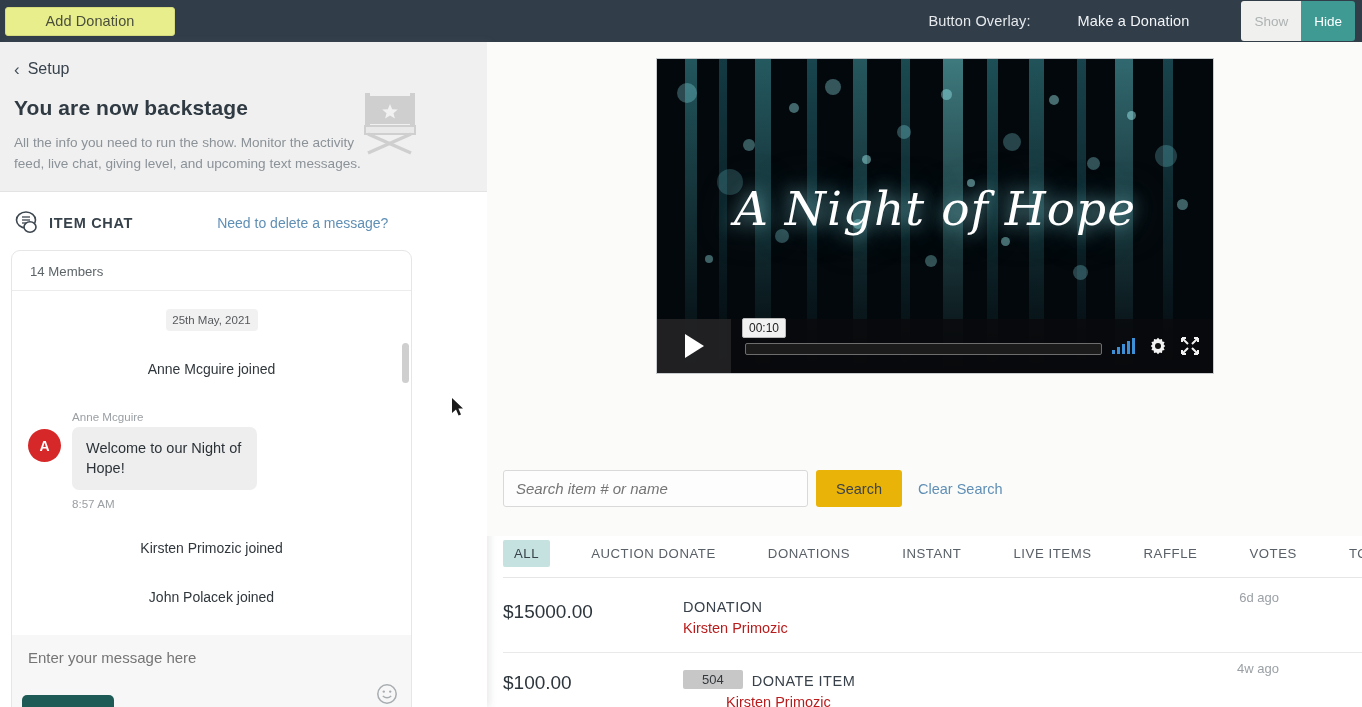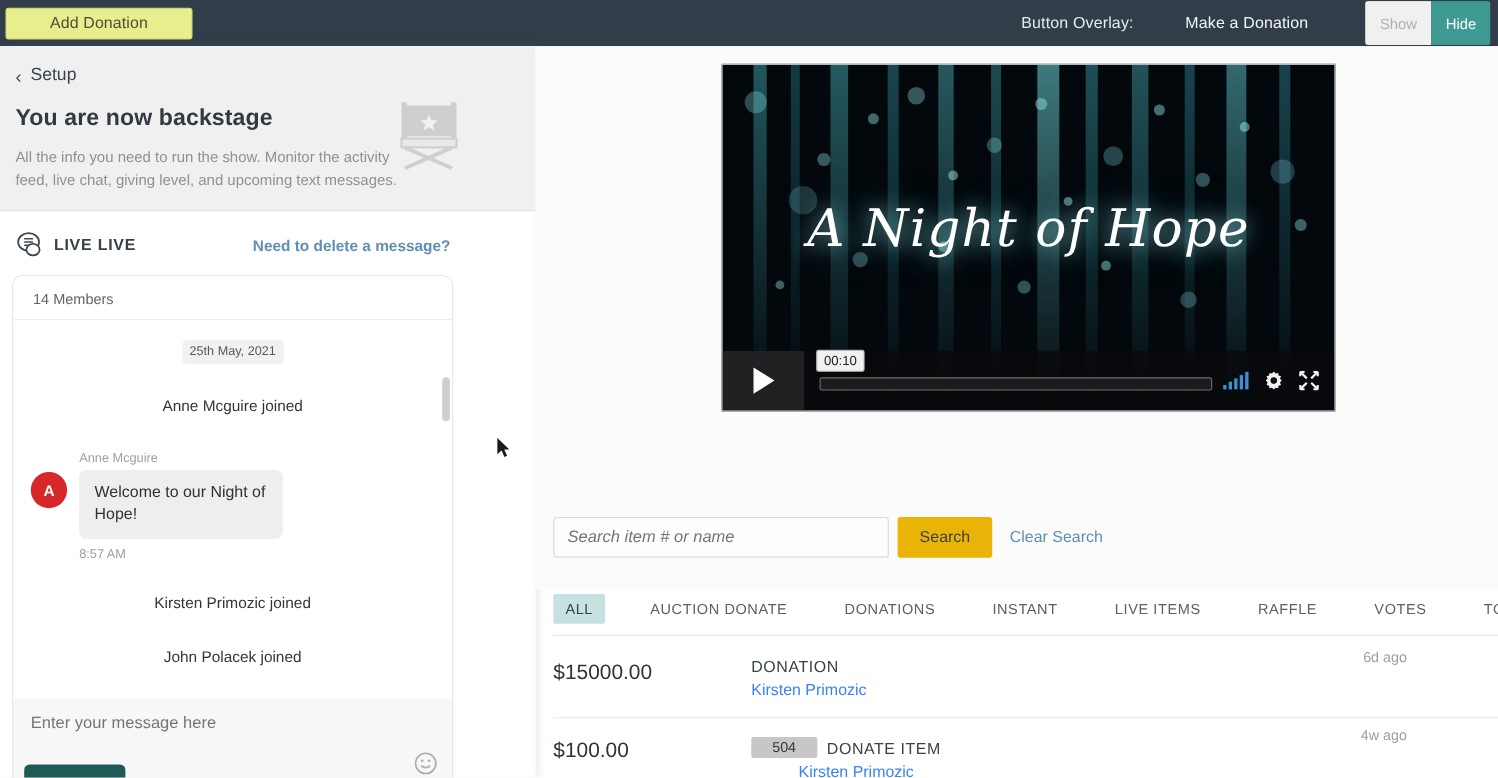--- a/index.html
+++ b/index.html
@@ -71,21 +71,21 @@
 
   
   .chat-head {
     display: flex; align-items: center; padding: 18px 14px 8px 14px;
   }
   .chat-bubble-icon { width: 26px; height: 26px; margin-right: 9px; }
   .live-chat-label {
     font-size: 14.5px; font-weight: bold; color: #37424b; letter-spacing: .7px;
   }
   .delete-msg-link {
-    margin-left: 106px; color: #5f8fb5; font-size: 14px; cursor: pointer; font-weight: bold;
+    margin-left: 84px; color: #5f8fb5; font-size: 14px; cursor: pointer;
   }
   .chat-card {
     margin: 6px 75px 0 11px; height: 450px;
     border: 1px solid #e6e6e6; border-radius: 9px 9px 0 0;
     background: #fff; position: relative; overflow: hidden;
   }
   .members-row {
     padding: 13px 0 11px 18px; font-size: 13.2px; color: #5d6569;
     border-bottom: 1px solid #ececec;
   }
@@ -226,21 +226,21 @@
   .txn-mid { flex: 1; }
   .txn-type-line { display: flex; align-items: flex-end; gap: 9px; }
   .item-badge {
     background: #c7c7c7; color: #34393d; font-size: 13px;
     padding: 2px 19px; border-radius: 2px;
   }
   .txn-type {
     font-size: 14.5px; color: #39414a; letter-spacing: .5px;
   }
   .txn-person {
-    margin-top: 5px; font-size: 14.5px; color: #3b82f6; cursor: pointer;
+    margin-top: 5px; font-size: 14.5px; color: #b91c1c; cursor: pointer;
   }
   .txn-person.indent { margin-left: 43px; }
   .txn-ago {
     position: absolute; right: 83px; top: 8px;
     font-size: 13px; color: #9aa0a5;
   }
 
   .cursor { position: absolute; left: 452px; top: 398px; width: 14px; height: 20px; }
 </style>
 </head>
@@ -285,21 +285,21 @@
     <div class="chat-head">
       <span class="chat-bubble-icon">
         <svg width="26" height="26" viewBox="0 0 26 26">
           <ellipse cx="12" cy="10" rx="9.5" ry="8" fill="none" stroke="#3d4750" stroke-width="1.6"></ellipse>
           <line x1="8" y1="7" x2="16" y2="7" stroke="#3d4750" stroke-width="1.3"></line>
           <line x1="8" y1="10" x2="16" y2="10" stroke="#3d4750" stroke-width="1.3"></line>
           <line x1="8" y1="13" x2="13" y2="13" stroke="#3d4750" stroke-width="1.3"></line>
           <ellipse cx="16" cy="17" rx="6" ry="5.2" fill="#ffffff" stroke="#3d4750" stroke-width="1.6"></ellipse>
         </svg>
       </span>
-      <span class="live-chat-label">LIVE LIVE</span>
+      <span class="live-chat-label">ITEM CHAT</span>
       <span class="delete-msg-link">Need to delete a message?</span>
     </div>
 
     <div class="chat-card">
       <div class="members-row">14 Members</div>
       <div class="chat-scroll">
         <div class="date-chip">25th May, 2021</div>
         <div class="sys-msg">Anne Mcguire joined</div>
 
         <div class="msg-block">

